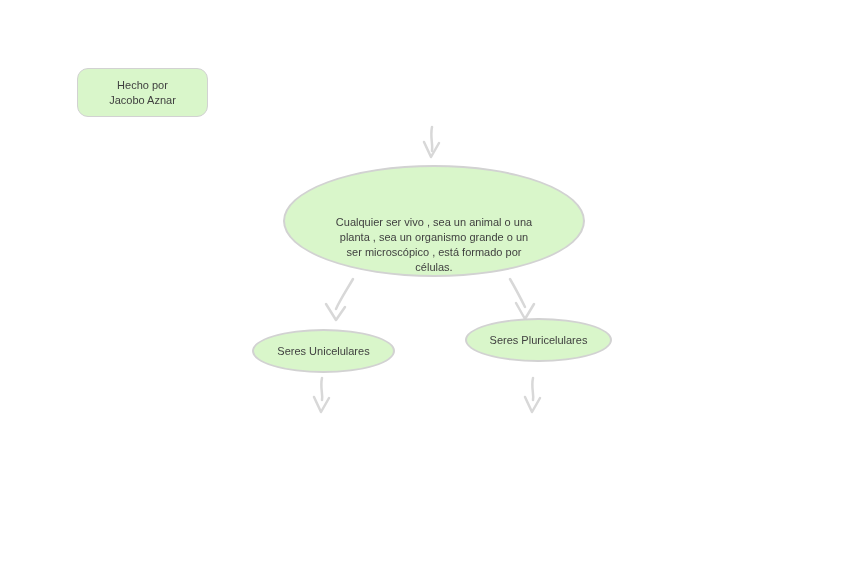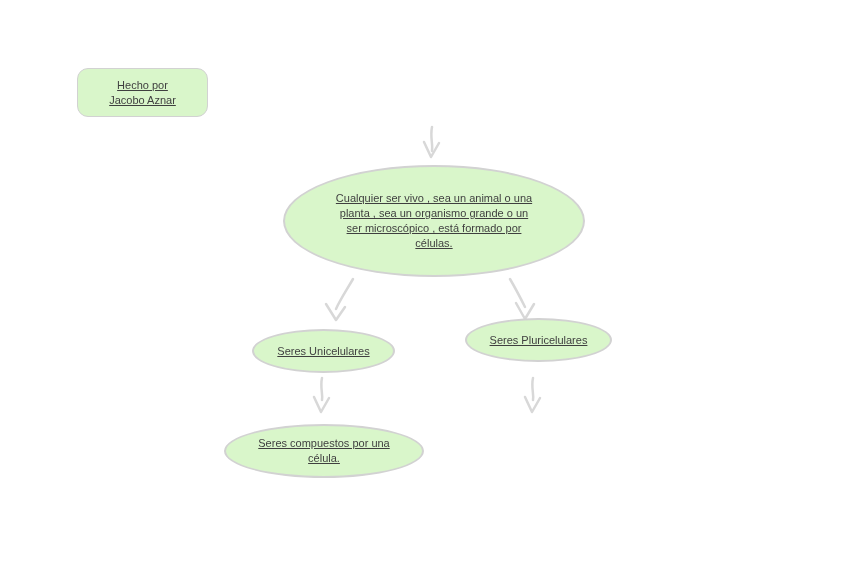--- a/index.html
+++ b/index.html
@@ -34,21 +34,21 @@
     display:flex;
     align-items:center;
     justify-content:center;
     text-align:center;
     font-size:11px;
     line-height:15px;
     color:var(--text);
   }
   .ellipse{border-radius:50%;}
   .rounded{border-radius:11px;border-width:1.5px;}
-  .node .label{white-space:pre-line;padding:0 22px;text-decoration:underline;}
+  .node .label{white-space:pre-line;padding:0 22px;}
 </style>
 </head>
 <body>
 
 <div class="canvas">
 
   <svg class="arrows" viewBox="0 0 848 581" xmlns="http://www.w3.org/2000/svg">
     <g>
       <path d="M432,127 C430,137 433,144 432,151"></path>
       <path d="M424,142 L431,157 L439,143"></path>
@@ -69,34 +69,30 @@
       <path d="M533,378 C531,387 534,394 533,400"></path>
       <path d="M525,397 L532,412 L540,398"></path>
     </g>
   </svg>
 
   <div class="node rounded" style="left:77px;top:68px;width:131px;height:49px;">
     <span class="label">Hecho por Jacobo Aznar</span>
   </div>
 
 
-  <div class="node ellipse" style="left:283px;top:165px;width:302px;height:112px;">
+  <div class="node ellipse" style="left:283px;top:165px;width:302px;height:112px;align-items:flex-end;">
     <span class="label">Cualquier ser vivo , sea un animal o una
 planta , sea un organismo grande o un
 ser microscópico , está formado por
 células.</span>
   </div>
 
   <div class="node ellipse" style="left:252px;top:329px;width:143px;height:44px;">
     <span class="label">Seres Unicelulares</span>
   </div>
 
   <div class="node ellipse" style="left:465px;top:318px;width:147px;height:44px;">
     <span class="label">Seres Pluricelulares</span>
   </div>
 
-  <div class="node ellipse" style="left:224px;top:424px;width:200px;height:54px;">
-    <span class="label">Seres compuestos por una
-célula.</span>
-  </div>
 
 
 </div>
 
 </body></html>

